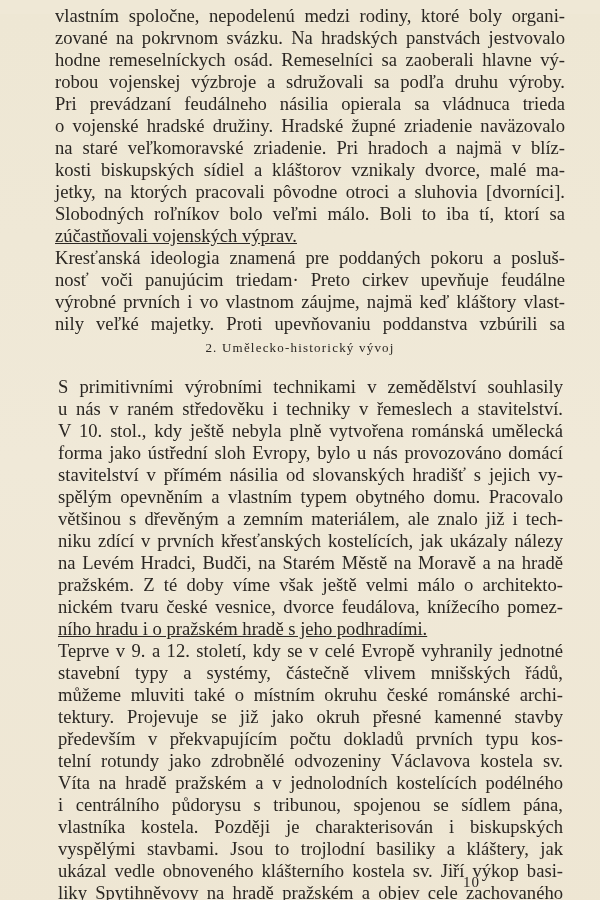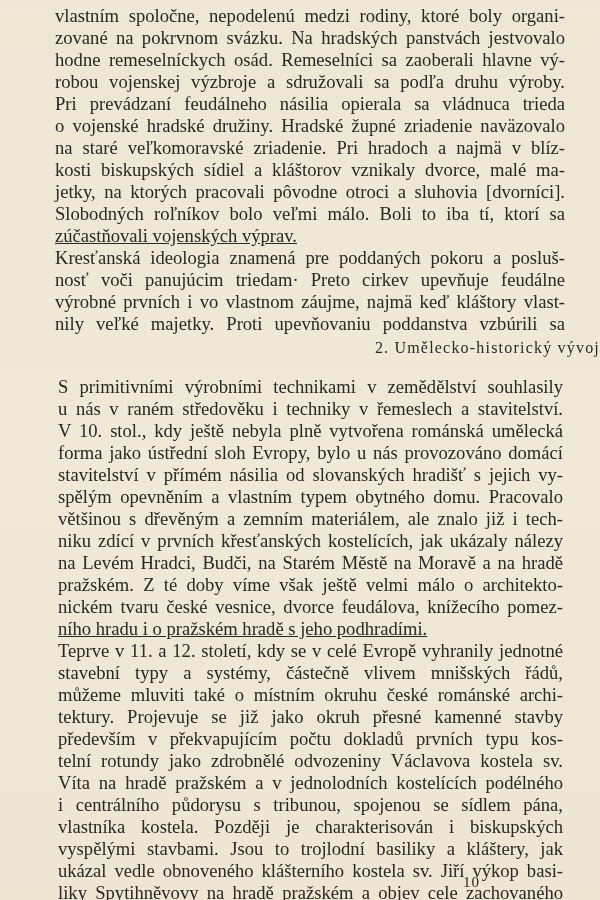--- a/index.html
+++ b/index.html
@@ -35,22 +35,22 @@
       text-align-last: left;
       text-decoration: underline;
     }
     .sec-a .line { left: 55px; width: 510px; }
     .sec-b .line { left: 58px; width: 505px; }
     .heading {
       position: absolute;
       left: 0;
       width: 600px;
       top: 322px;
-      text-align: right;
-      font-size: 16px;
+      text-align: center;
+      font-size: 13px;
       letter-spacing: 1.2px;
       line-height: 24px;
     }
     .page-number {
       position: absolute;
       left: 0;
       width: 480px;
       top: 860px;
       text-align: right;
       font-size: 15px;
@@ -93,21 +93,21 @@
     <div class="line" style="top:406px">V 10. stol., kdy ještě nebyla plně vytvořena románská umělecká</div>
     <div class="line" style="top:428px">forma jako ústřední sloh Evropy, bylo u nás provozováno domácí</div>
     <div class="line" style="top:450px">stavitelství v přímém násilia od slovanských hradišť s jejich vy-</div>
     <div class="line" style="top:472px">spělým opevněním a vlastním typem obytného domu. Pracovalo</div>
     <div class="line" style="top:494px">většinou s dřevěným a zemním materiálem, ale znalo již i tech-</div>
     <div class="line" style="top:516px">niku zdící v prvních křesťanských kostelících, jak ukázaly nálezy</div>
     <div class="line" style="top:538px">na Levém Hradci, Budči, na Starém Městě na Moravě a na hradě</div>
     <div class="line" style="top:560px">pražském. Z té doby víme však ještě velmi málo o architekto-</div>
     <div class="line" style="top:582px">nickém tvaru české vesnice, dvorce feudálova, knížecího pomez-</div>
     <div class="line last" style="top:604px">ního hradu i o pražském hradě s jeho podhradími.</div>
-    <div class="line" style="top:626px">Teprve v 11. a 12. století, kdy se v celé Evropě vyhranily jednotné</div>
+    <div class="line" style="top:626px">Teprve v 9. a 12. století, kdy se v celé Evropě vyhranily jednotné</div>
     <div class="line" style="top:648px">stavební typy a systémy, částečně vlivem mnišských řádů,</div>
     <div class="line" style="top:670px">můžeme mluviti také o místním okruhu české románské archi-</div>
     <div class="line" style="top:692px">tektury. Projevuje se již jako okruh přesné kamenné stavby</div>
     <div class="line" style="top:714px">především v překvapujícím počtu dokladů prvních typu kos-</div>
     <div class="line" style="top:736px">telní rotundy jako zdrobnělé odvozeniny Václavova kostela sv.</div>
     <div class="line" style="top:758px">Víta na hradě pražském a v jednolodních kostelících podélného</div>
     <div class="line" style="top:780px">i centrálního půdorysu s tribunou, spojenou se sídlem pána,</div>
     <div class="line" style="top:802px">vlastníka kostela. Později je charakterisován i biskupských</div>
     <div class="line" style="top:824px">vyspělými stavbami. Jsou to trojlodní basiliky a kláštery, jak</div>
     <div class="line" style="top:846px">ukázal vedle obnoveného klášterního kostela sv. Jiří výkop basi-</div>

